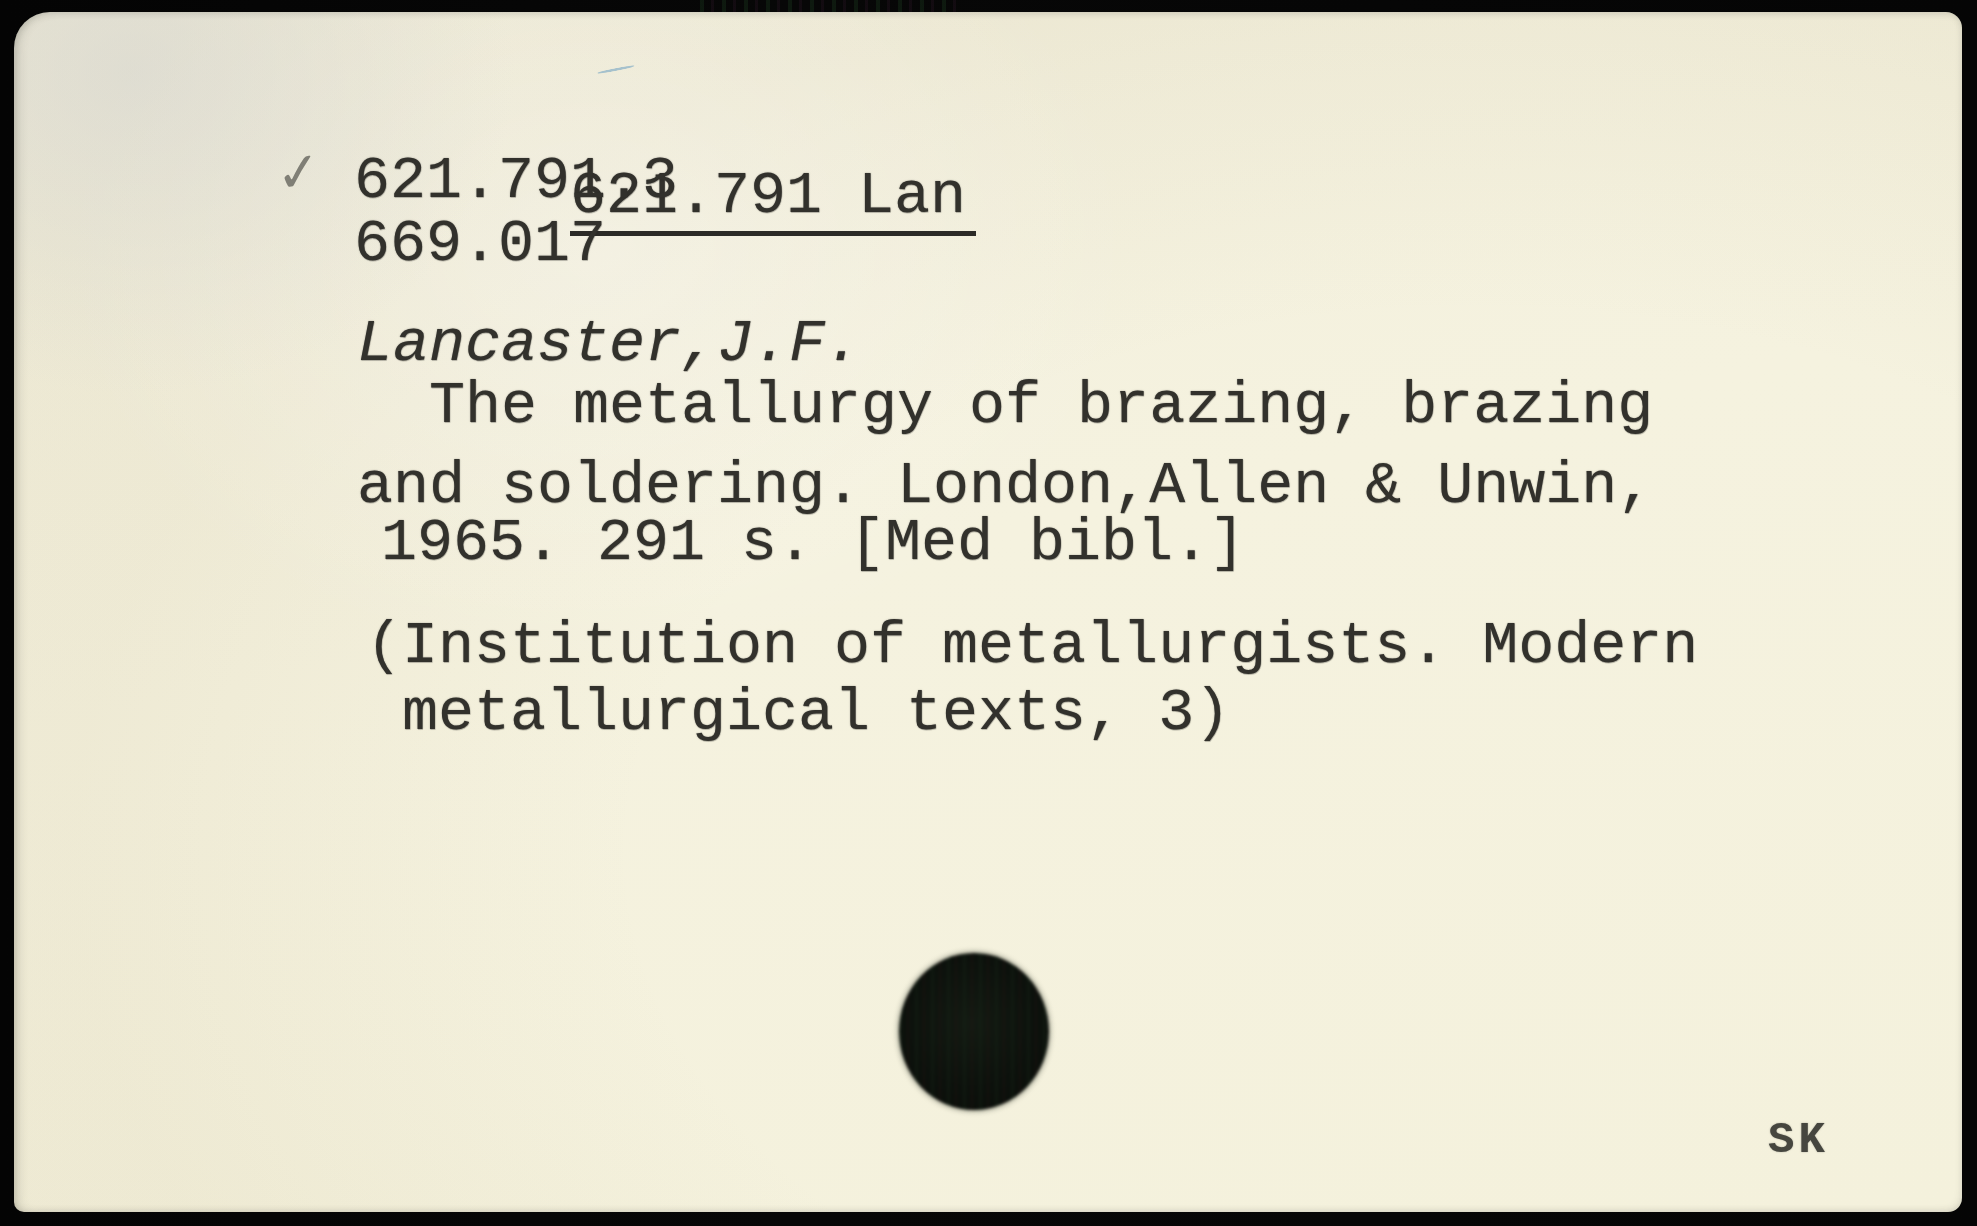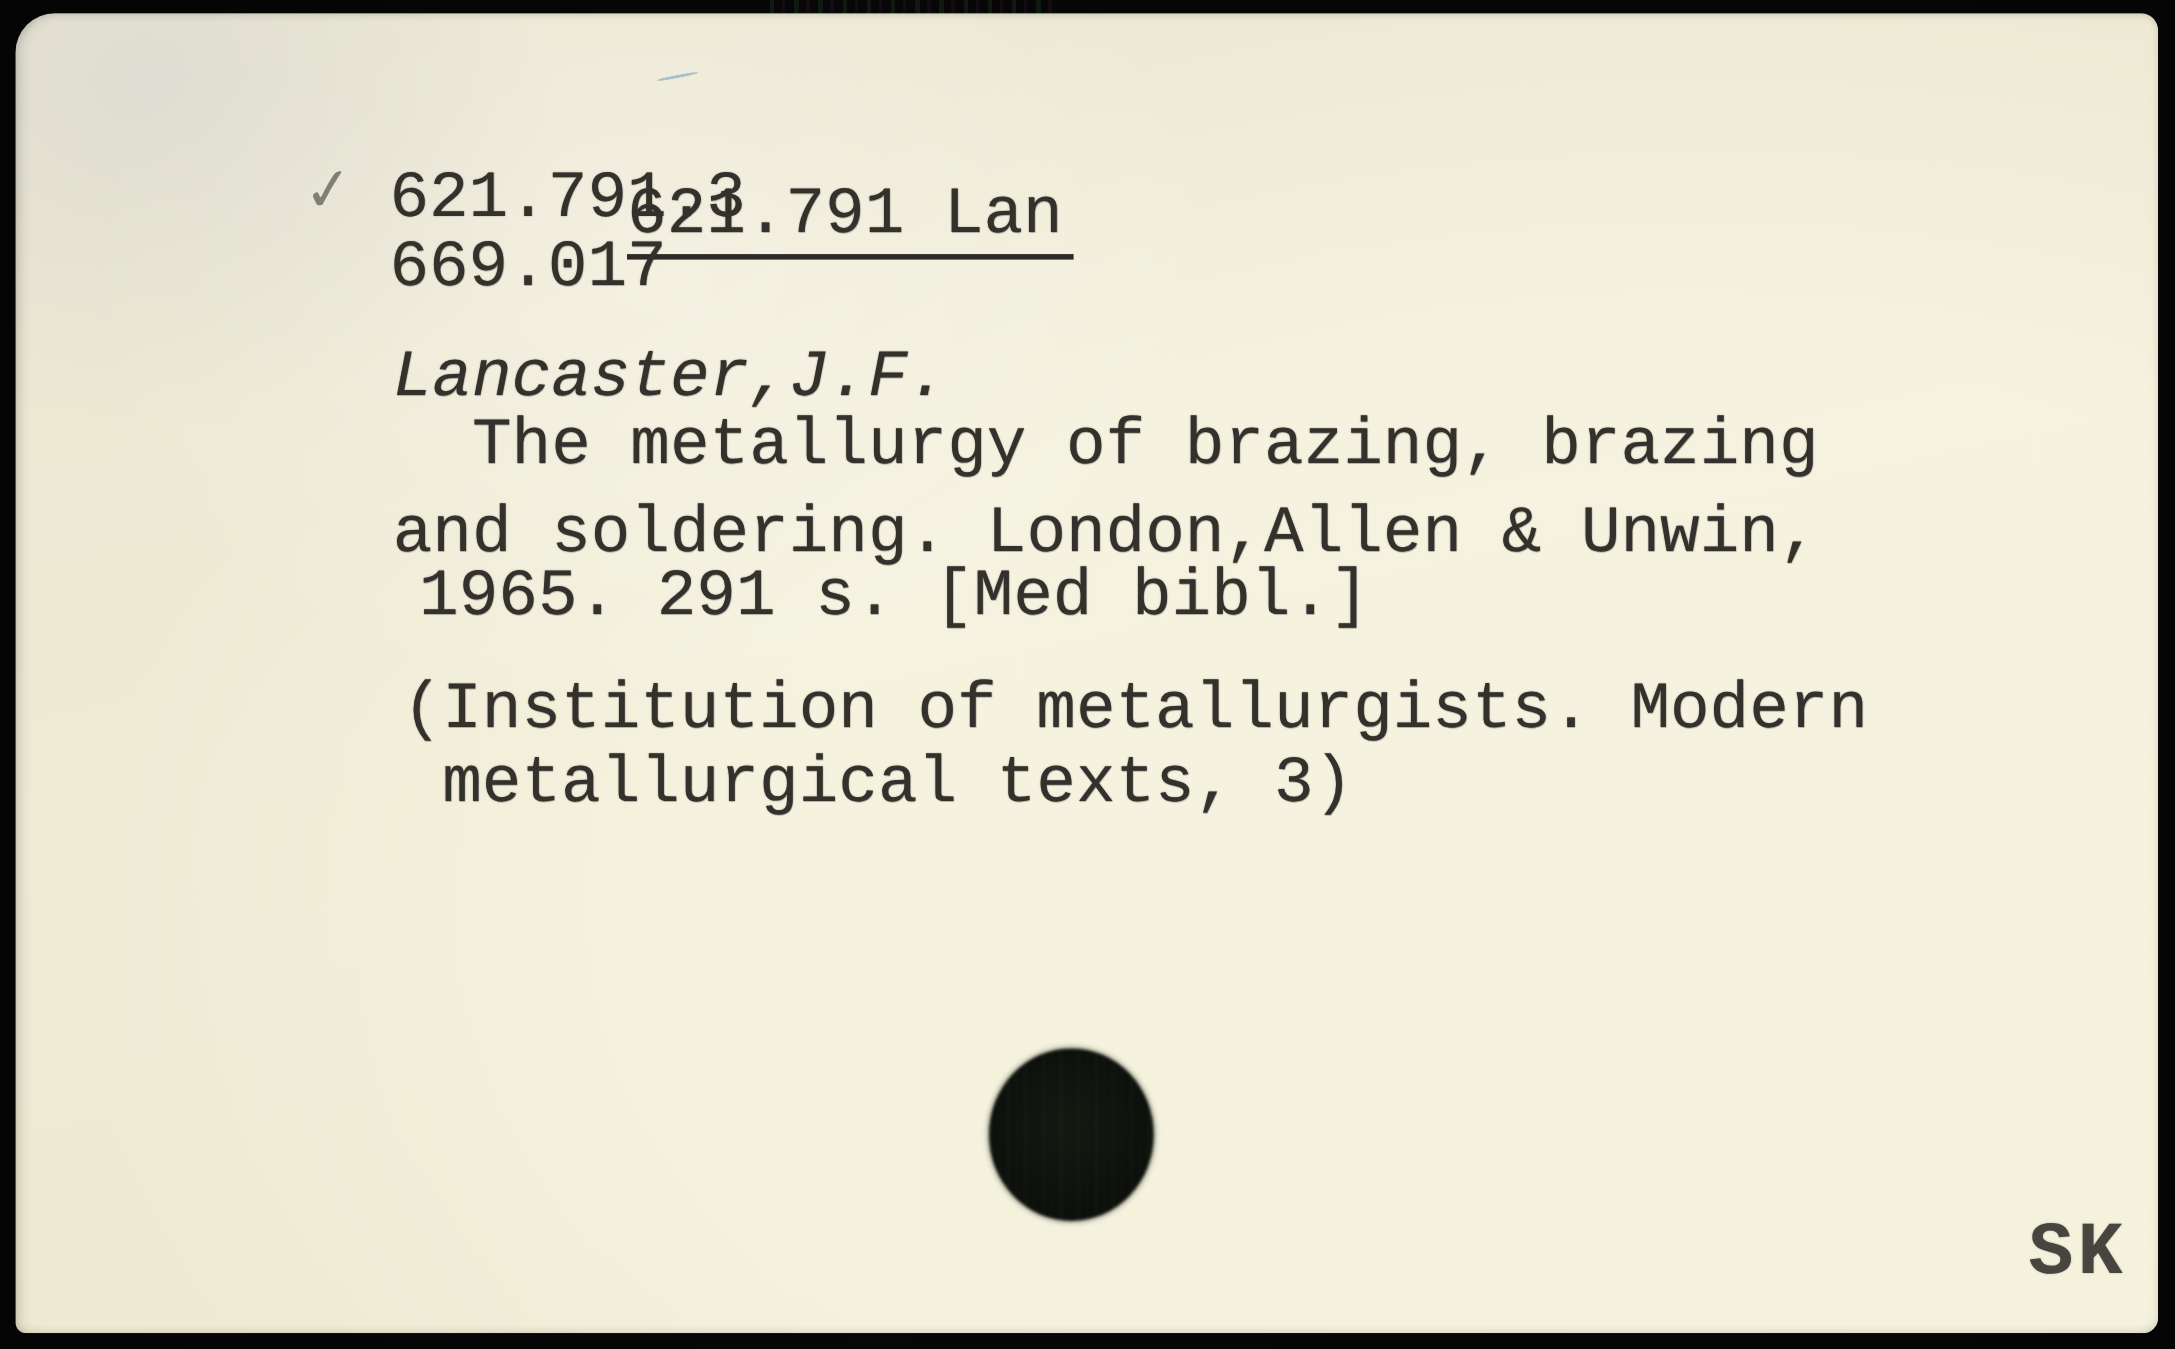--- a/index.html
+++ b/index.html
@@ -82,22 +82,22 @@
     background:
       repeating-linear-gradient(90deg,
         rgba(24,40,24,0.30) 0 3px, rgba(0,0,0,0) 3px 8px,
         rgba(45,18,18,0.25) 8px 10px, rgba(0,0,0,0) 10px 16px),
       radial-gradient(circle at 48% 45%, #131a12 0%, #0c110c 55%, #090c08 100%);
     filter: blur(1.6px);
     box-shadow: 0 0 5px 1px rgba(25,30,20,0.45);
   }
   .stamp {
     position: absolute;
-    left: 1830px; top: 1094px;
-    font-size: 68px;
+    left: 1754px; top: 1094px;
+    font-size: 44px;
     line-height: 68px;
     font-weight: 700;
     letter-spacing: 4px;
     color: #46463f;
     text-shadow: 0 0 1.5px rgba(60,60,54,0.5);
   }
 </style>
 </head>
 <body>
 

